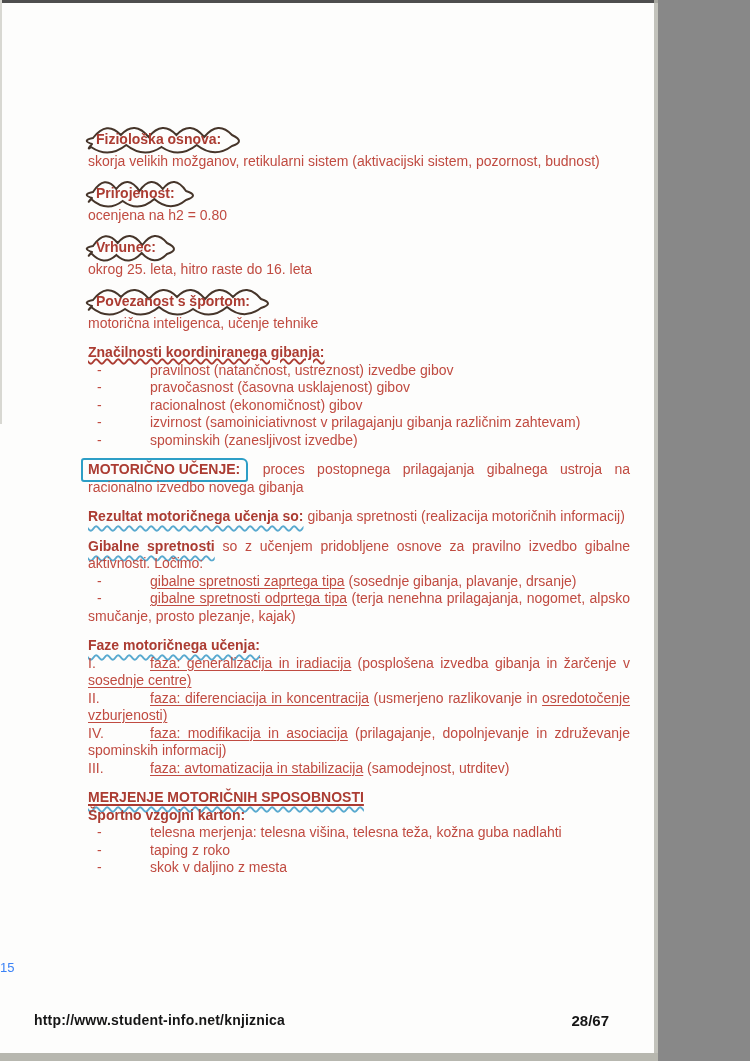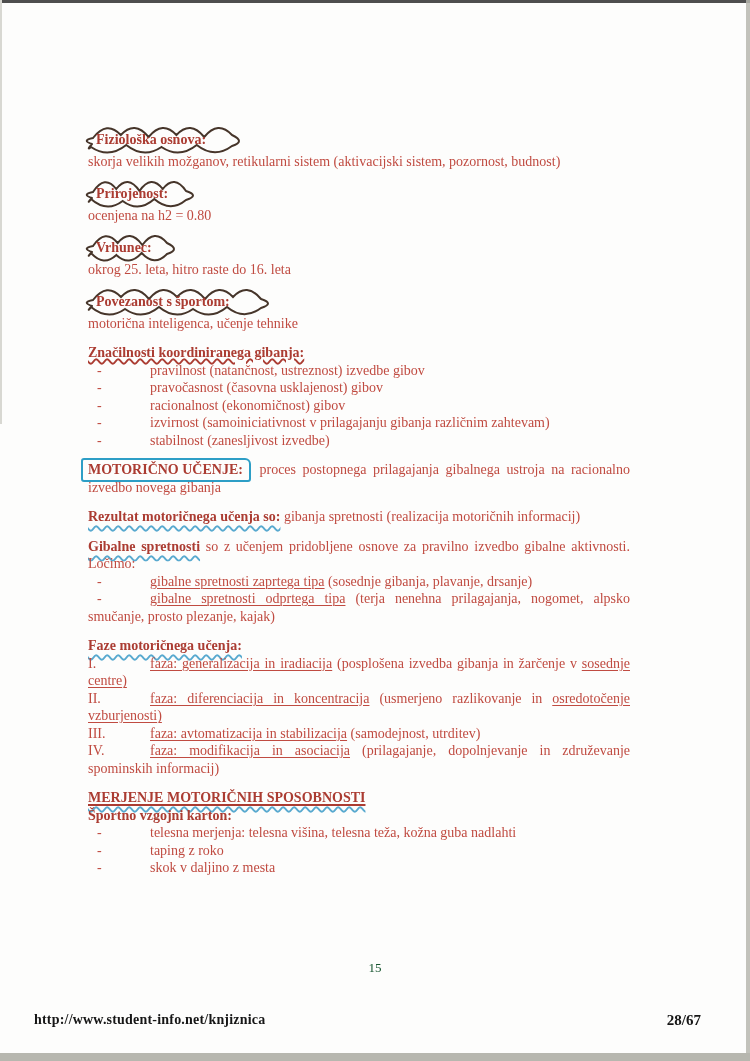--- a/index.html
+++ b/index.html
@@ -2,22 +2,22 @@
 <html style="--red-body: #c04b41; --red-head: #ab3c32; --blue-box: #2d9ec6; --blue-wave: #58a9cf; --cloud: #46352a; --ink-black: #161616; --edge-gray: #b7b7af; --page-bg: #fdfdfc;"><head>
 <meta charset="utf-8">
 <style>
   :root{
     --red-body:#c04b41; --red-head:#ab3c32; --blue-box:#2d9ec6; --blue-wave:#58a9cf;
     --cloud:#46352a; --ink-black:#161616; --edge-gray:#b7b7af; --page-bg:#fdfdfc;
   }
   *{margin:0;padding:0;box-sizing:border-box;}
   html,body{background:#888;}
   .page{
-    position:relative;width:750px;height:1061px;background:var(--page-bg);
-    font-family:Liberation Serif, serif;overflow:hidden;
+    position:relative;width:658px;height:1061px;background:var(--page-bg);
+    font-family:Liberation Sans, sans-serif;overflow:hidden;
   }
   .edge-top{position:absolute;top:0;left:0;width:100%;height:3px;background:#4e4e4e;}
   .edge-bottom{position:absolute;bottom:0;left:0;width:100%;height:8px;background:var(--edge-gray);}
   .edge-right{position:absolute;top:0;right:0;width:4px;height:100%;background:var(--edge-gray);opacity:.85;}
   .edge-left{position:absolute;top:0;left:0;width:2px;height:40%;background:#d8d8d2;}
   .content{
     position:absolute;left:88px;top:0;width:542px;padding-top:128px;
     color:var(--red-body);font-size:14px;line-height:1.25;
   }
   .sec{margin-bottom:12px;}
@@ -37,21 +37,21 @@
   .u-red-line{text-decoration:underline;text-decoration-thickness:1px;text-underline-offset:2px;}
   
   .def-box{
     display:inline-block;border:2.5px solid var(--blue-box);border-radius:3px 6px 3px 3px;
     padding:1px 6px 1px 5px;margin:-3px 2px -3px -7px;font-weight:700;color:var(--red-head);
   }
   
   .li{text-align:justify;}
   .marker{display:inline-block;width:62px;padding-left:9px;}
   .numeral{display:inline-block;width:62px;}
-  .page-number{position:absolute;top:960px;left:0;width:100%;text-align:center;color:#14532d;font-size:13px;}
+  .page-number{position:absolute;top:960px;left:0;width:100%;color:#3b82f6;font-size:13px;}
   .footer-url{position:absolute;top:1012px;left:34px;color:var(--ink-black);font-weight:700;font-size:14px;letter-spacing:.2px;}
   .footer-pages{position:absolute;top:1012px;right:49px;color:var(--ink-black);font-weight:700;font-size:15px;}
 </style>
 </head>
 <body>
 
 <div class="page">
   <div class="edge-top"></div>
   <div class="edge-left"></div>
   <div class="edge-right"></div>
@@ -100,21 +100,21 @@
       <div class="list">
 
           <p class="li"><span class="marker">-</span><span>pravilnost (natančnost, ustreznost) izvedbe gibov</span></p>
 
           <p class="li"><span class="marker">-</span><span>pravočasnost (časovna usklajenost) gibov</span></p>
 
           <p class="li"><span class="marker">-</span><span>racionalnost (ekonomičnost) gibov</span></p>
 
           <p class="li"><span class="marker">-</span><span>izvirnost (samoiniciativnost v prilagajanju gibanja različnim zahtevam)</span></p>
 
-          <p class="li"><span class="marker">-</span><span>stabilnost (zanesljivost izvedbe)</span></p>
+          <p class="li"><span class="marker">-</span><span>spominskih (zanesljivost izvedbe)</span></p>
         </div>
     </section>
 
     <section class="sec">
       <p class="para"><span class="def-box">MOTORIČNO UČENJE:</span> <span>proces postopnega prilagajanja gibalnega ustroja na racionalno izvedbo novega gibanja</span></p>
     </section>
 
     <section class="sec">
       <p class="para"><span class="h wavy-blue">Rezultat motoričnega učenja so:</span> <span>gibanja spretnosti (realizacija motoričnih informacij)</span></p>
     </section>
@@ -130,23 +130,23 @@
     </section>
 
     <section class="sec">
       <div><span class="h wavy-blue">Faze motoričnega učenja:</span></div>
       <div class="list">
 
           <p class="li"><span class="numeral">I.</span><span><span class="u-red-line">faza: generalizacija in iradiacija</span><span> (posplošena izvedba gibanja in žarčenje v </span><span class="u-red-line">sosednje centre)</span></span></p>
 
           <p class="li"><span class="numeral">II.</span><span><span class="u-red-line">faza: diferenciacija in koncentracija</span><span> (usmerjeno razlikovanje in </span><span class="u-red-line">osredotočenje vzburjenosti)</span></span></p>
 
+          <p class="li"><span class="numeral">IV.</span><span><span class="u-red-line">faza: modifikacija in asociacija</span><span> (prilagajanje, dopolnjevanje in združevanje spominskih informacij)</span></span></p>
+
           <p class="li"><span class="numeral">III.</span><span><span class="u-red-line">faza: avtomatizacija in stabilizacija</span><span> (samodejnost, utrditev)</span></span></p>
-
-          <p class="li"><span class="numeral">IV.</span><span><span class="u-red-line">faza: modifikacija in asociacija</span><span> (prilagajanje, dopolnjevanje in združevanje spominskih informacij)</span></span></p>
         </div>
     </section>
 
     <section class="sec">
       <div><span class="h u-solid-red"><span class="wavy-blue">MERJENJE MOTORIČNIH SPOSOBNOSTI</span></span></div>
       <div class="h">Športno vzgojni karton:</div>
       <div class="list">
 
           <p class="li"><span class="marker">-</span><span>telesna merjenja: telesna višina, telesna teža, kožna guba nadlahti</span></p>
 

